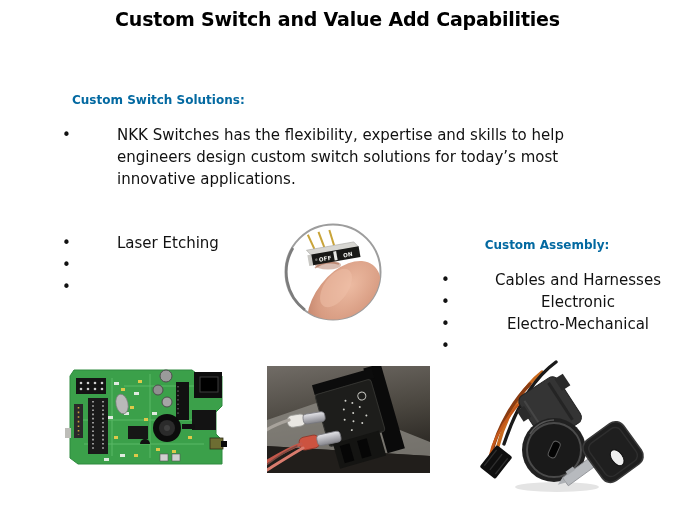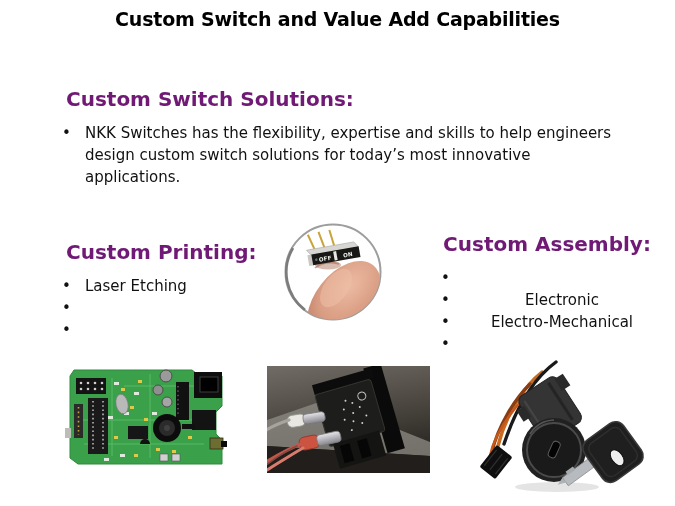--- a/index.html
+++ b/index.html
@@ -7,28 +7,28 @@
     position:relative; width:675px; height:506px; background:#ffffff;
     font-family:"DejaVu Sans","Liberation Sans",sans-serif; color:#0d0d0d;
     overflow:hidden;
     border-radius:14px;
   }
   .title {
     position:absolute; top:8px; left:0; width:675px; text-align:center;
     font-size:19px; font-weight:bold; color:#000; letter-spacing:-0.2px;
   }
   .sec { position:absolute; }
-  .sec h3 { margin:11px; font-size:20px; font-weight:bold; color:#701a75; }
+  .sec h3 { margin:17px; font-size:12px; font-weight:bold; color:#0369a1; }
   .sec-solutions { left:55px; top:76px; width:575px; }
   .sec-printing  { left:55px; top:229px; width:230px; }
   .sec-assembly  { left:427px; top:221px; width:240px;text-align:center; }
   .blist { margin:3px 0 0 0; padding:0; list-style:none; }
   .li { display:flex; font-size:15px; line-height:22px; color:#111; }
   .li .b { flex:none; width:30px; padding-left:7px; box-sizing:border-box; }
-  .li .t { flex:1; }
+  .li .t { flex:1;margin-left:32px; }
   .para .t { max-width:535px; }
   .fig { position:absolute; }
   .fig svg { display:block; }
   .fig-mini   { left:281px; top:218px; width:104px; height:108px; }
   .fig-pcb    { left:64px;  top:362px; width:164px; height:111px; }
   .fig-rocker { left:267px; top:366px; width:163px; height:107px; }
   .fig-keylock{ left:462px; top:356px; width:195px; height:142px; }
   .sw-label { font-size:5.5px; font-weight:bold; fill:#f2f2ee; letter-spacing:0.2px; }
 </style>
 </head>
@@ -42,40 +42,40 @@
     <h3>Custom Switch Solutions:</h3>
     <div class="blist">
       <div class="li para">
         <span class="b">•</span>
         <span class="t">NKK Switches has the flexibility, expertise and skills to help engineers design custom switch solutions for today’s most innovative applications.</span>
       </div>
     </div>
   </div>
 
   <div class="sec sec-printing">
-    <h3>Custom Printing:</h3>
     <div class="blist">
       <div class="li">
         <span class="b">•</span>
         <span class="t">Laser Etching</span>
       </div>
       <div class="li">
         <span class="b">•</span>
       </div>
       <div class="li">
         <span class="b">•</span>
       </div>
     </div>
   </div>
 
   <div class="sec sec-assembly">
     <h3>Custom Assembly:</h3>
     <div class="blist">
       <div class="li">
         <span class="b">•</span>
+        <span class="t">Cables and Harnesses</span>
       </div>
       <div class="li">
         <span class="b">•</span>
         <span class="t">Electronic</span>
       </div>
       <div class="li">
         <span class="b">•</span>
         <span class="t">Electro-Mechanical</span>
       </div>
       <div class="li">

